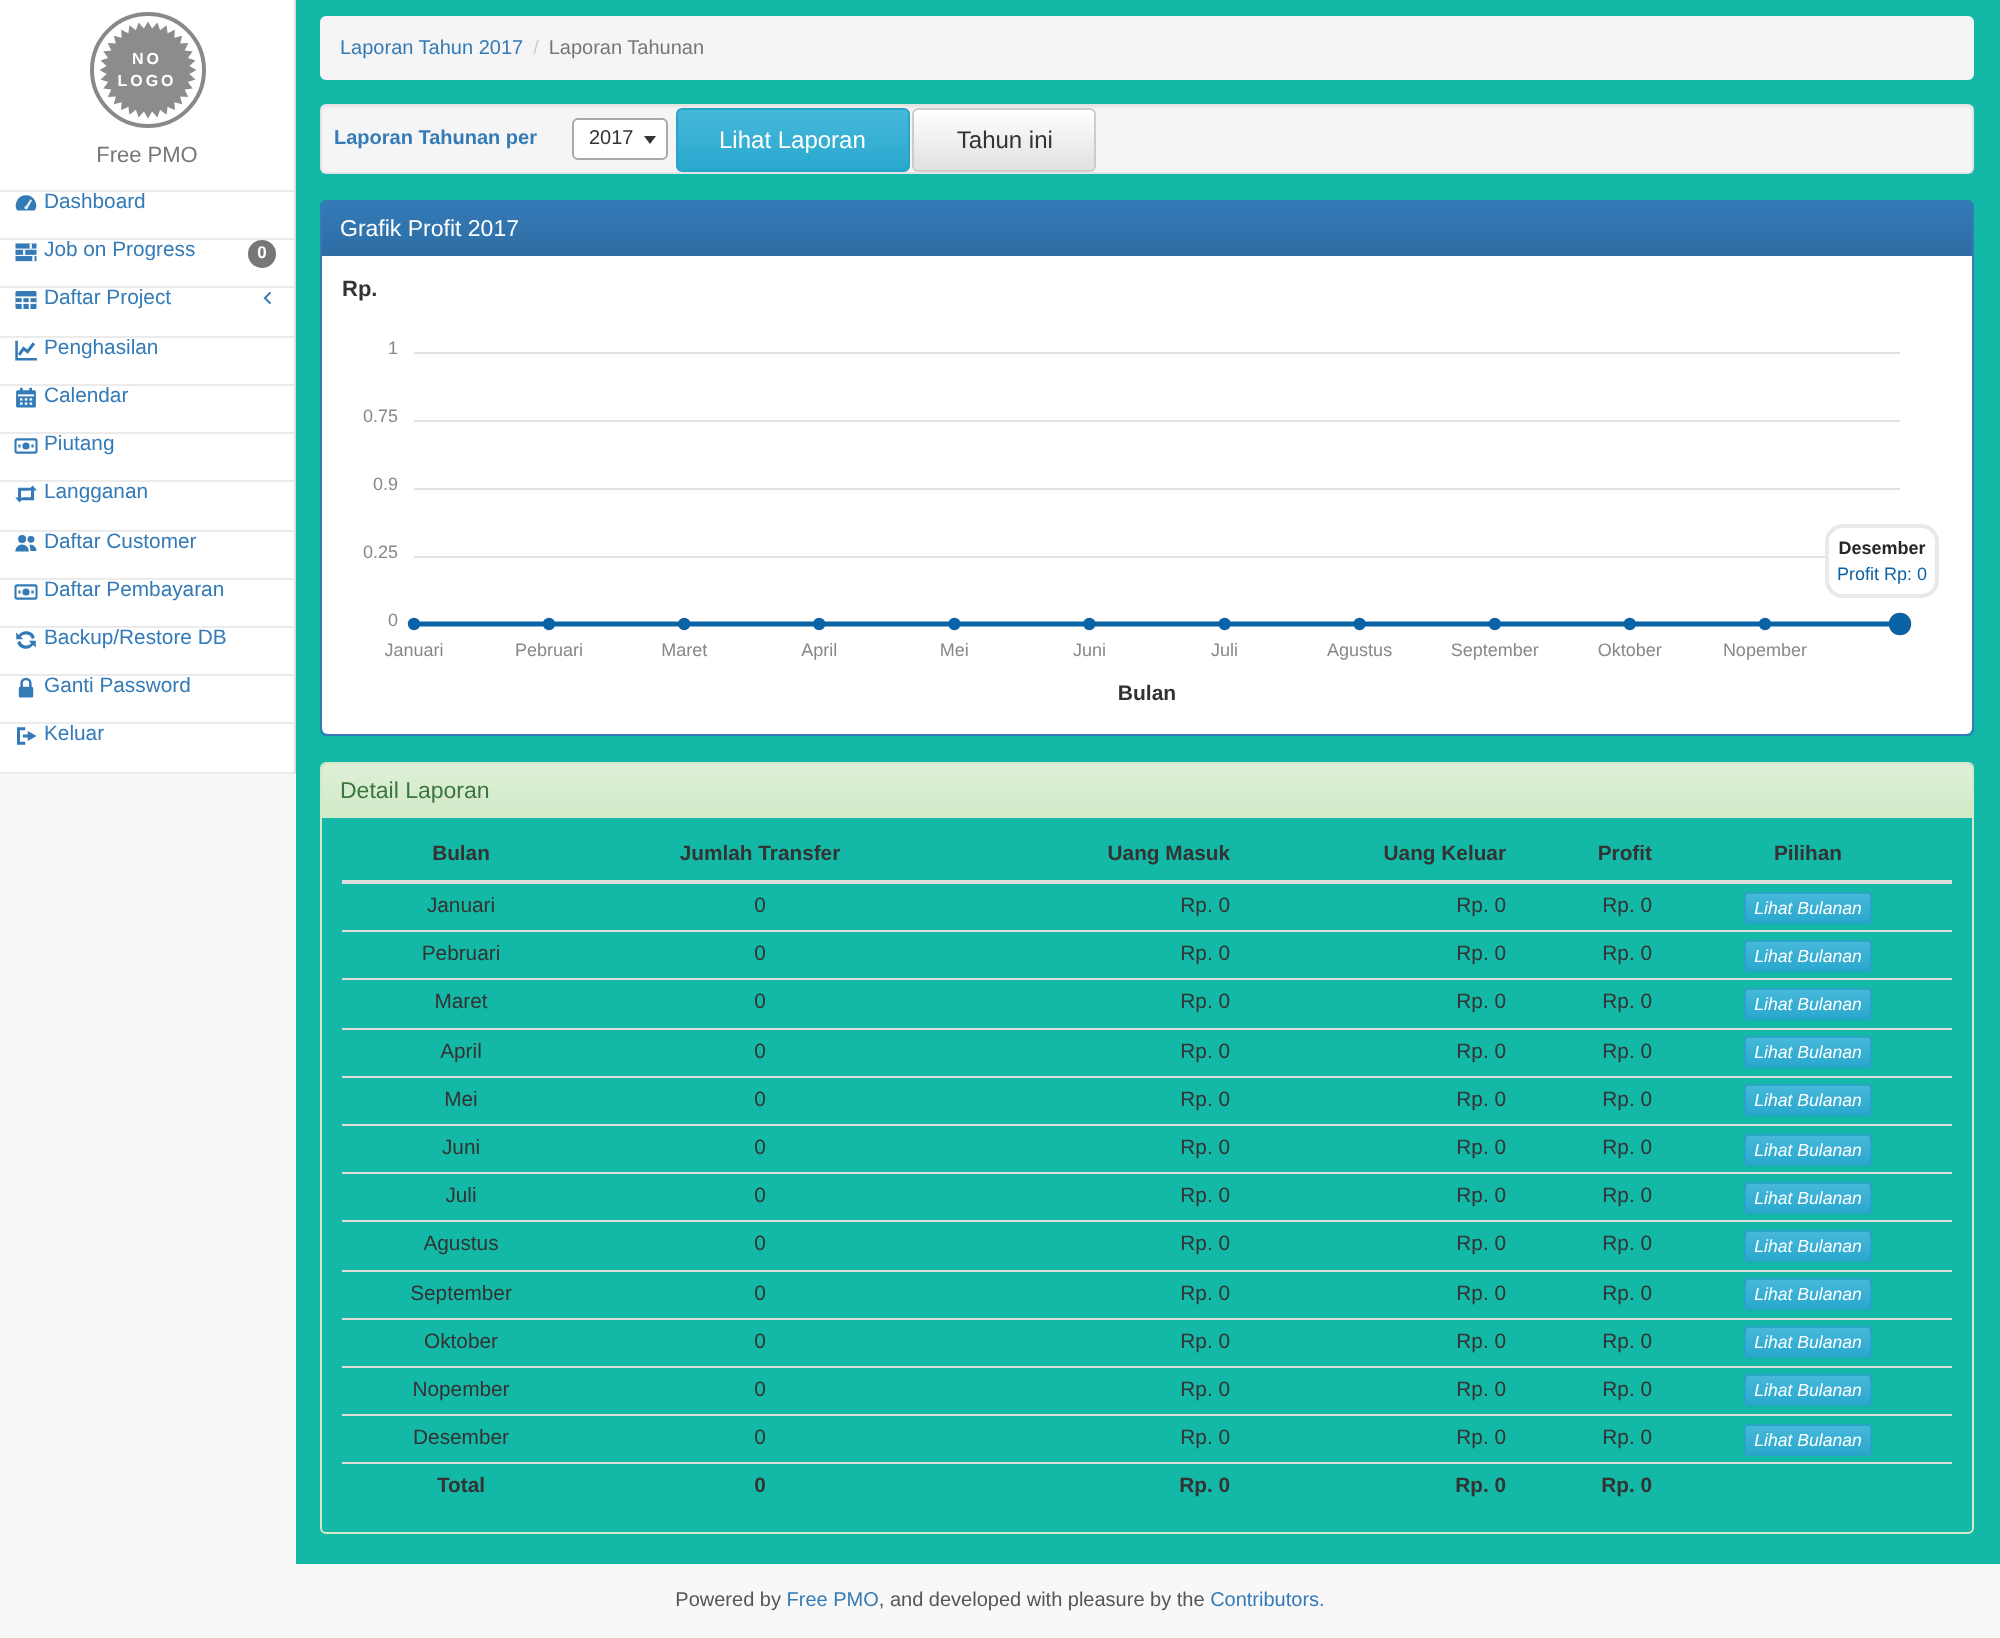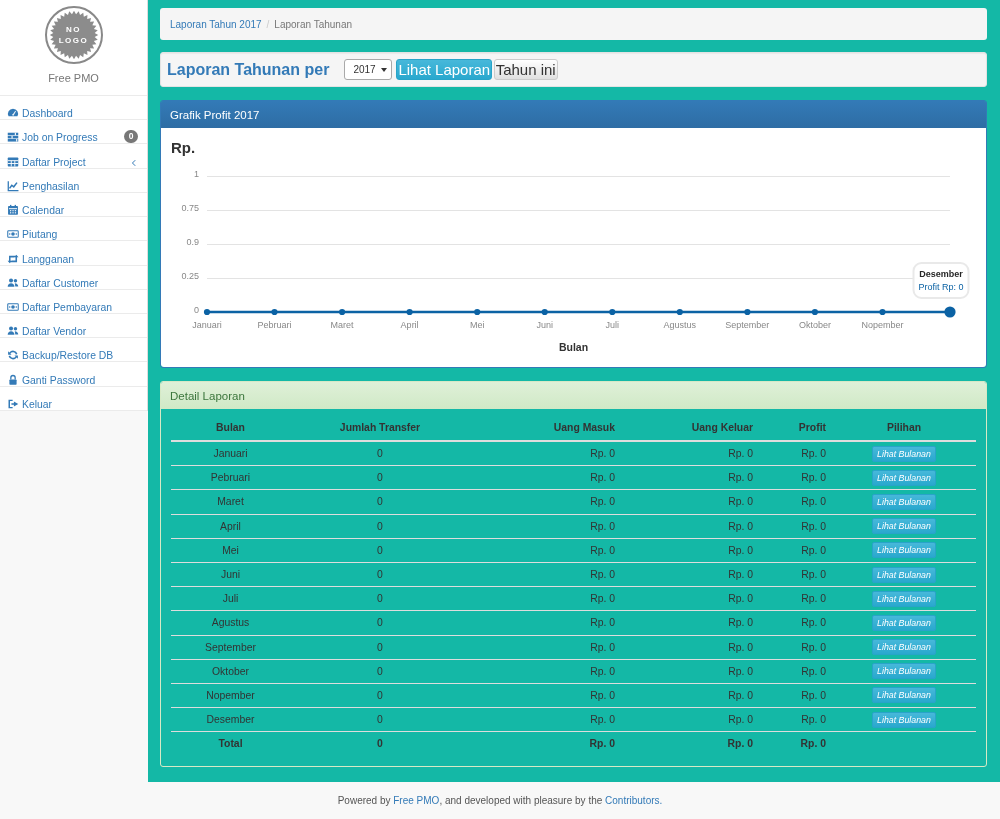--- a/index.html
+++ b/index.html
@@ -23,21 +23,21 @@
   .logo-wrap { width:58px; height:58px; margin:0 auto; position:relative;text-align:center; }
   .logo-ring { width:58px; height:58px; border:2px solid #898989; border-radius:50%; position:absolute; left:0; top:0; }
   .logo-seal { position:absolute; left:0; top:0; }
   .logo-text { position:absolute; left:0; top:0; width:58px; height:58px;
     display:flex; flex-direction:column; justify-content:center; align-items:center;
     color:#fff; font-size:8px; font-weight:bold; letter-spacing:1.5px; line-height:11px; }
   .brand { margin-top:8px; color:#777; font-size:11px; }
 
   .nav { border-top:1px solid #ebebeb; }
   .nav-item {
-    display:flex; align-items:flex-end;
+    display:flex; align-items:flex-start;
     height:24.23px; padding-left:7px;
     border-bottom:1px solid #ebebeb;
     color:#337ab7; font-size:10.4px; cursor:pointer;
   }
   .nav-item .icon { width:12px; height:12px; margin-right:3px; flex:none; color:#337ab7; }
   .nav-item .icon svg { display:block; width:12px; height:12px; }
   .badge {
     margin-left:auto; margin-right:9px;
     background:#777; color:#fff; font-size:8.5px; font-weight:bold;
     min-width:14px; height:13.5px; line-height:13.5px; border-radius:8px;
@@ -58,35 +58,35 @@
   .breadcrumb a { color:#337ab7; }
   .breadcrumb .sep { color:#ccc; margin:0 5px; }
   .breadcrumb .active { color:#777; }
 
   .well {
     margin-top:12px; height:35px;
     background:#f5f5f5; border:1px solid #e3e3e3; border-radius:3px;
     box-shadow:inset 0 1px 1px rgba(0,0,0,.05);
     display:flex; align-items:center; padding:0 6px;
   }
-  .well .flabel { color:#337ab7; font-weight:bold; font-size:16px; margin-right:15px; }
+  .well .flabel { color:#337ab7; font-weight:bold; font-size:10px; margin-right:5px; }
   .selectbox {
     position:relative; width:48px; height:21px; background:#fff;
     border:1px solid #a9a9a9; border-radius:3px;
     display:flex; align-items:center; padding-left:8px;
-    font-size:10px; color:#333; cursor:default;
+    font-size:10px; color:#333; cursor:default;margin-left:12px;
   }
   .selectbox .arrow {
     position:absolute; right:4.5px; top:8px;
     width:0; height:0; border-left:3.5px solid transparent;
     border-right:3.5px solid transparent; border-top:4px solid #333;
   }
   .btn {
-    height:21px; display:inline-flex; align-items:center; justify-content:center;
-    padding:0 1px; font-size:15px; border-radius:3px; cursor:pointer;
+    height:32px; display:inline-flex; align-items:center; justify-content:center;
+    padding:0 21px; font-size:12px; border-radius:3px; cursor:pointer;
     font-family:"Liberation Sans", sans-serif;
   }
   .btn-info {
     color:#fff; border:1px solid #28a4c9;
     background:linear-gradient(#47b8da, #29a8ce);
     margin-left:4px;
   }
   .btn-default {
     color:#333; border:1px solid #ccc;
     background:linear-gradient(#ffffff, #e0e0e0);
@@ -100,21 +100,21 @@
     padding:0 9px; font-size:11.5px;
     border-radius:2px 2px 0 0;
   }
   .panel-chart { margin-top:13px; border-color:#337ab7; }
   .panel-chart .panel-heading { background:linear-gradient(#337ab7, #2e6da4); color:#fff; }
   .panel-table { margin-top:13px; border-color:#d6e9c6; }
   .panel-table .panel-heading { background:linear-gradient(#dff0d8, #d0e9c6); color:#3c763d; }
 
   
   .chart-body { position:relative; height:239px; background:#fff; border-radius:0 0 3px 3px; }
-  .chart-ylabel-unit { position:absolute; left:10px; top:11px; font-weight:bold; font-size:15px; color:#333; }
+  .chart-ylabel-unit { position:absolute; left:10px; top:11px; font-weight:bold; font-size:11px; color:#333; }
   .grid-line { position:absolute; height:1px; background:#e3e3e3; }
   .ytick { position:absolute; text-align:right; font-size:9px; color:#888; width:40px; }
   .xtick { position:absolute; font-size:9px; color:#888; transform:translateX(-50%); white-space:nowrap; }
   .chart-xlabel { position:absolute; font-weight:bold; font-size:10.5px; color:#333; transform:translateX(-50%); }
   .chart-svg { position:absolute; left:0; top:0; }
   .morris-hover {
     position:absolute; background:rgba(255,255,255,.95);
     border:2px solid #e9e9e9; border-radius:9px;
     text-align:center; padding:3.5px 4px; font-size:9px; white-space:nowrap;
   }
@@ -269,31 +269,20 @@
       <div class="nav-item">
         <span class="icon">
           <svg viewBox="0 0 16 16">
             <rect fill="none" stroke="currentColor" stroke-width="1.4" x="1" y="3.6" width="14" height="8.8" rx="1"></rect>
             <circle fill="currentColor" cx="8" cy="8" r="2.4"></circle>
             <rect fill="currentColor" x="2.9" y="7" width="1.5" height="2"></rect>
             <rect fill="currentColor" x="11.6" y="7" width="1.5" height="2"></rect>
           </svg>
         </span>
         <span>Daftar Pembayaran</span>
-      </div>
-      <div class="nav-item">
-        <span class="icon">
-          <svg viewBox="0 0 16 16">
-            <circle fill="currentColor" cx="11.3" cy="4.9" r="2.3"></circle>
-            <path fill="currentColor" d="M10.4 8.3c2.6 0 4.6 1.9 4.6 4.4h-4z"></path>
-            <circle fill="currentColor" cx="5.4" cy="4.7" r="2.7"></circle>
-            <path fill="currentColor" d="M.9 13c0-2.7 2-4.7 4.5-4.7S9.9 10.3 9.9 13z"></path>
-          </svg>
-        </span>
-        <span>Daftar Vendor</span>
       </div>
       <div class="nav-item">
         <span class="icon">
           <svg viewBox="0 0 16 16">
             <path fill="currentColor" d="M13.9 6.4A6.1 6.1 0 0 0 3.2 4.6L1.5 2.9v4.6h4.6L4.5 5.9a4.2 4.2 0 0 1 7.4 1.6zM2.1 9.6a6.1 6.1 0 0 0 10.7 1.8l1.7 1.7V8.5H9.9l1.6 1.6a4.2 4.2 0 0 1-7.4-1.6z"></path>
           </svg>
         </span>
         <span>Backup/Restore DB</span>
       </div>
       <div class="nav-item">

